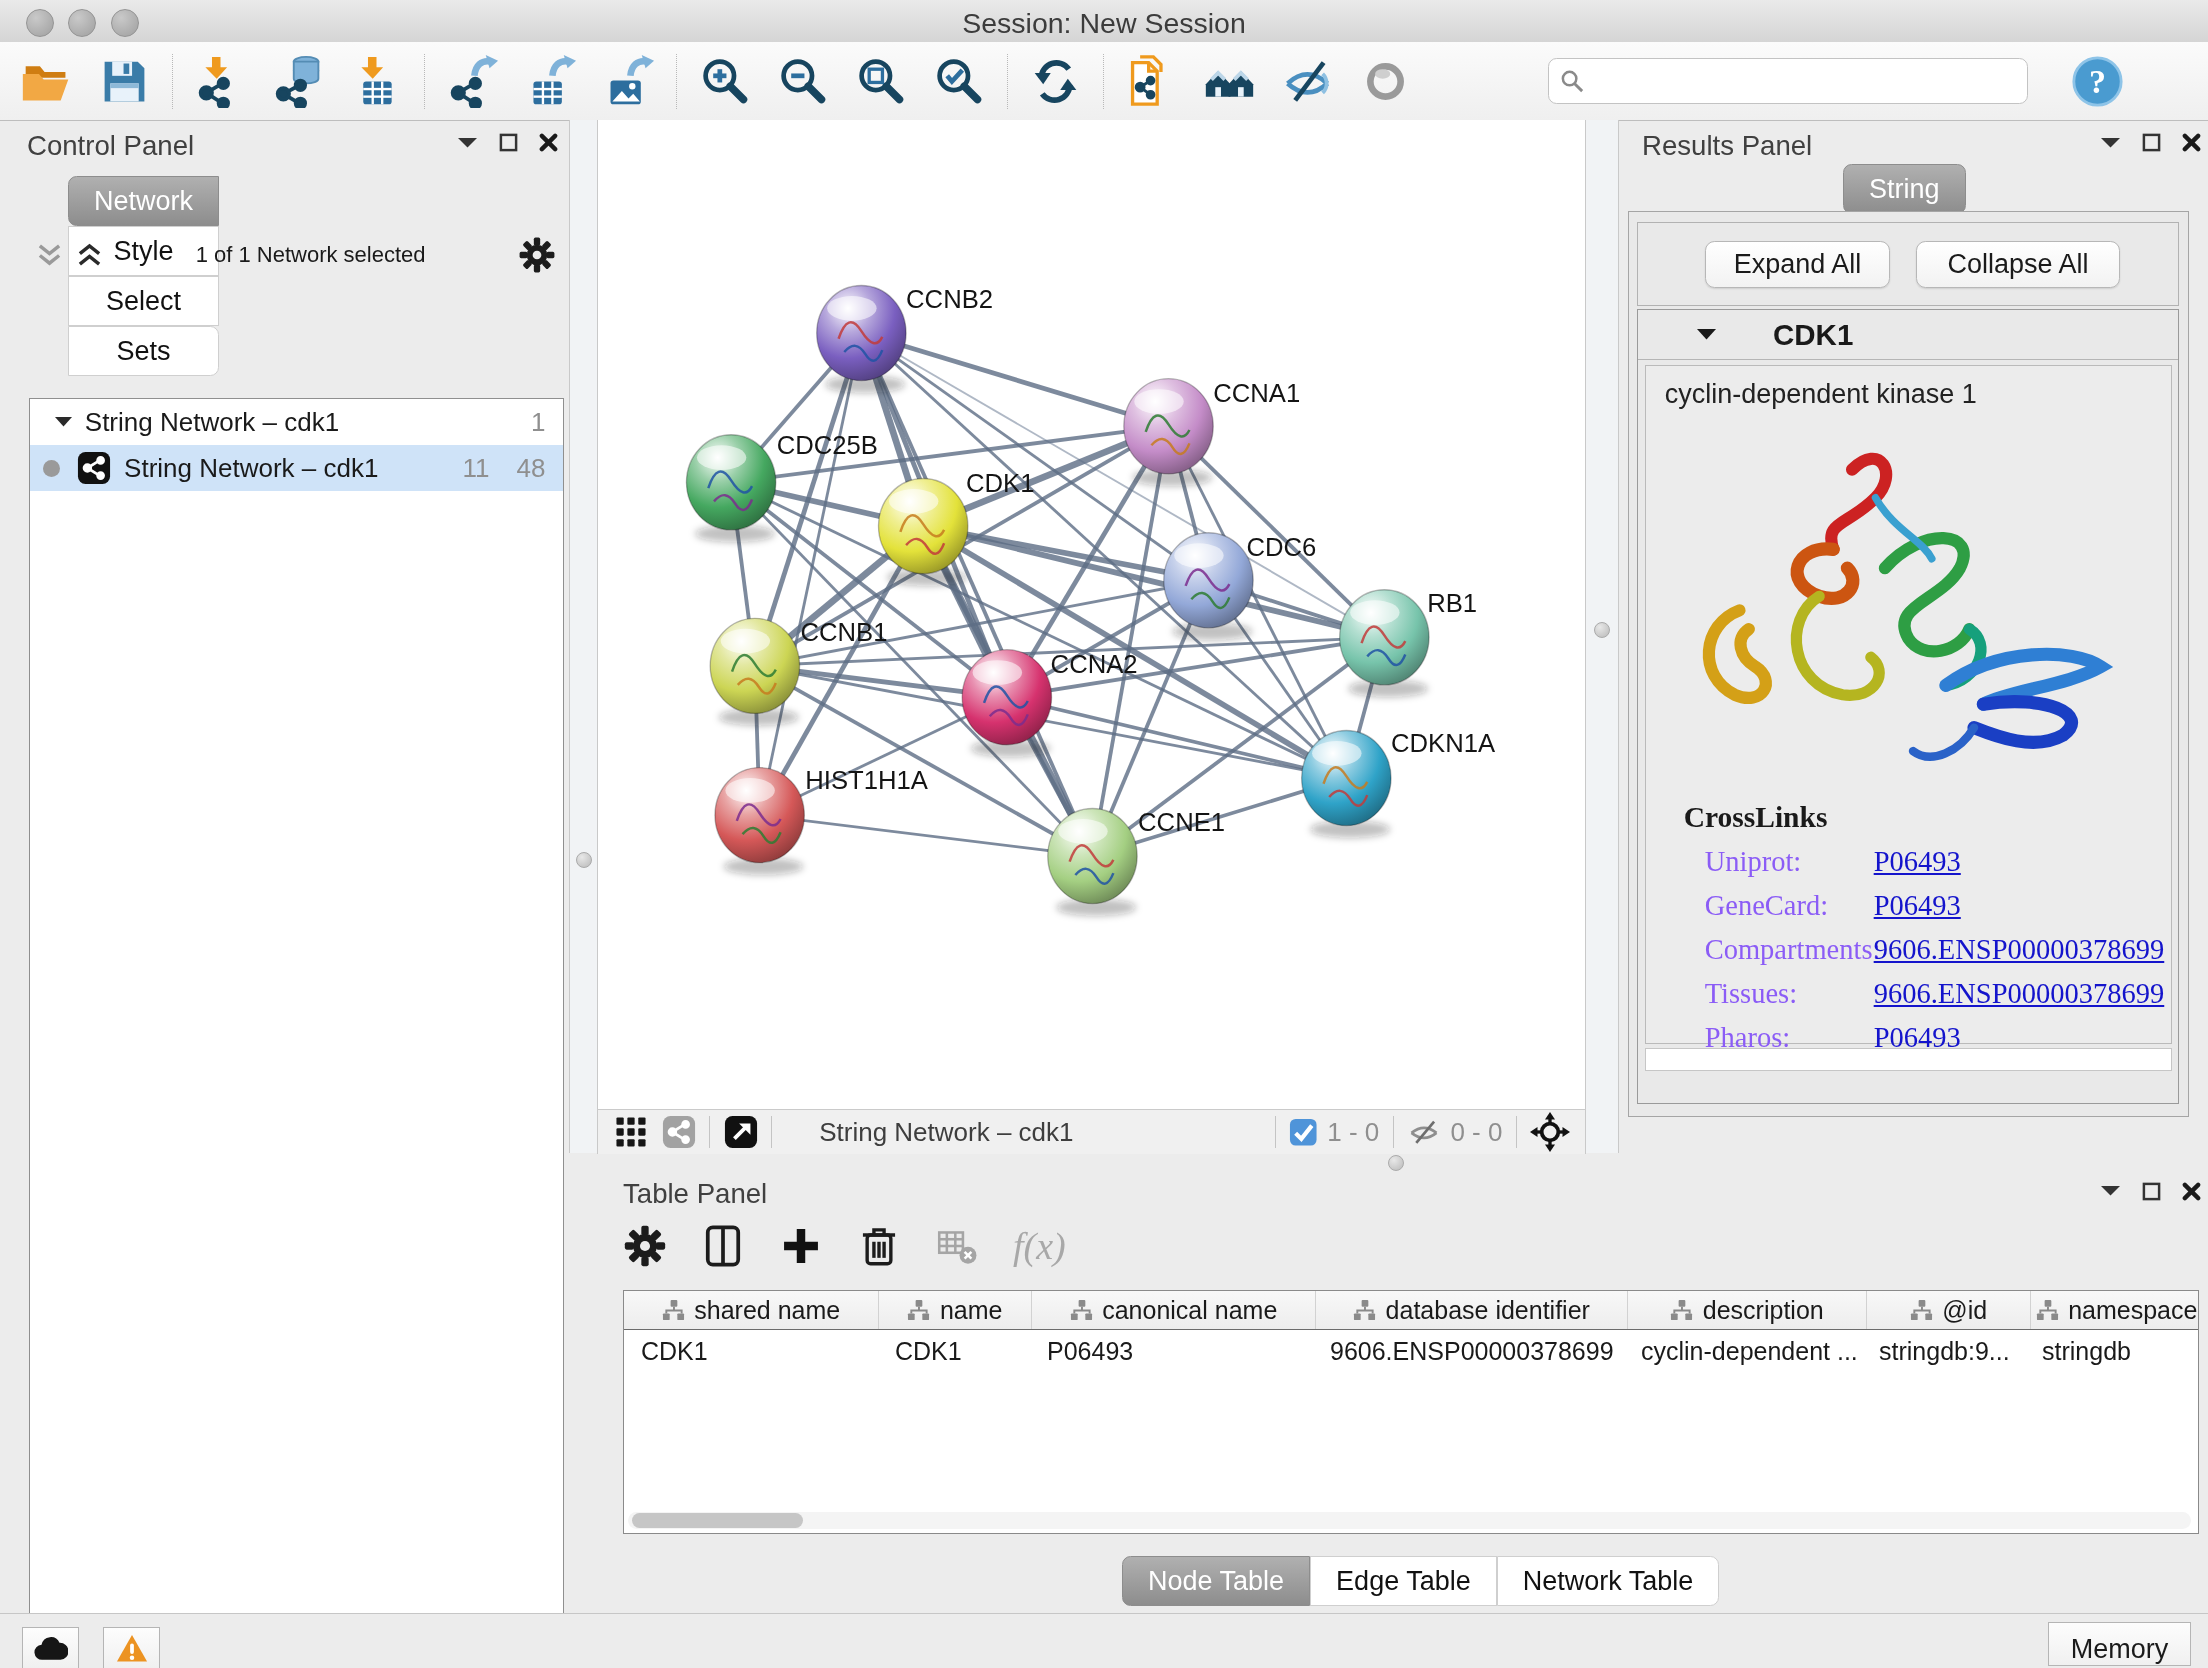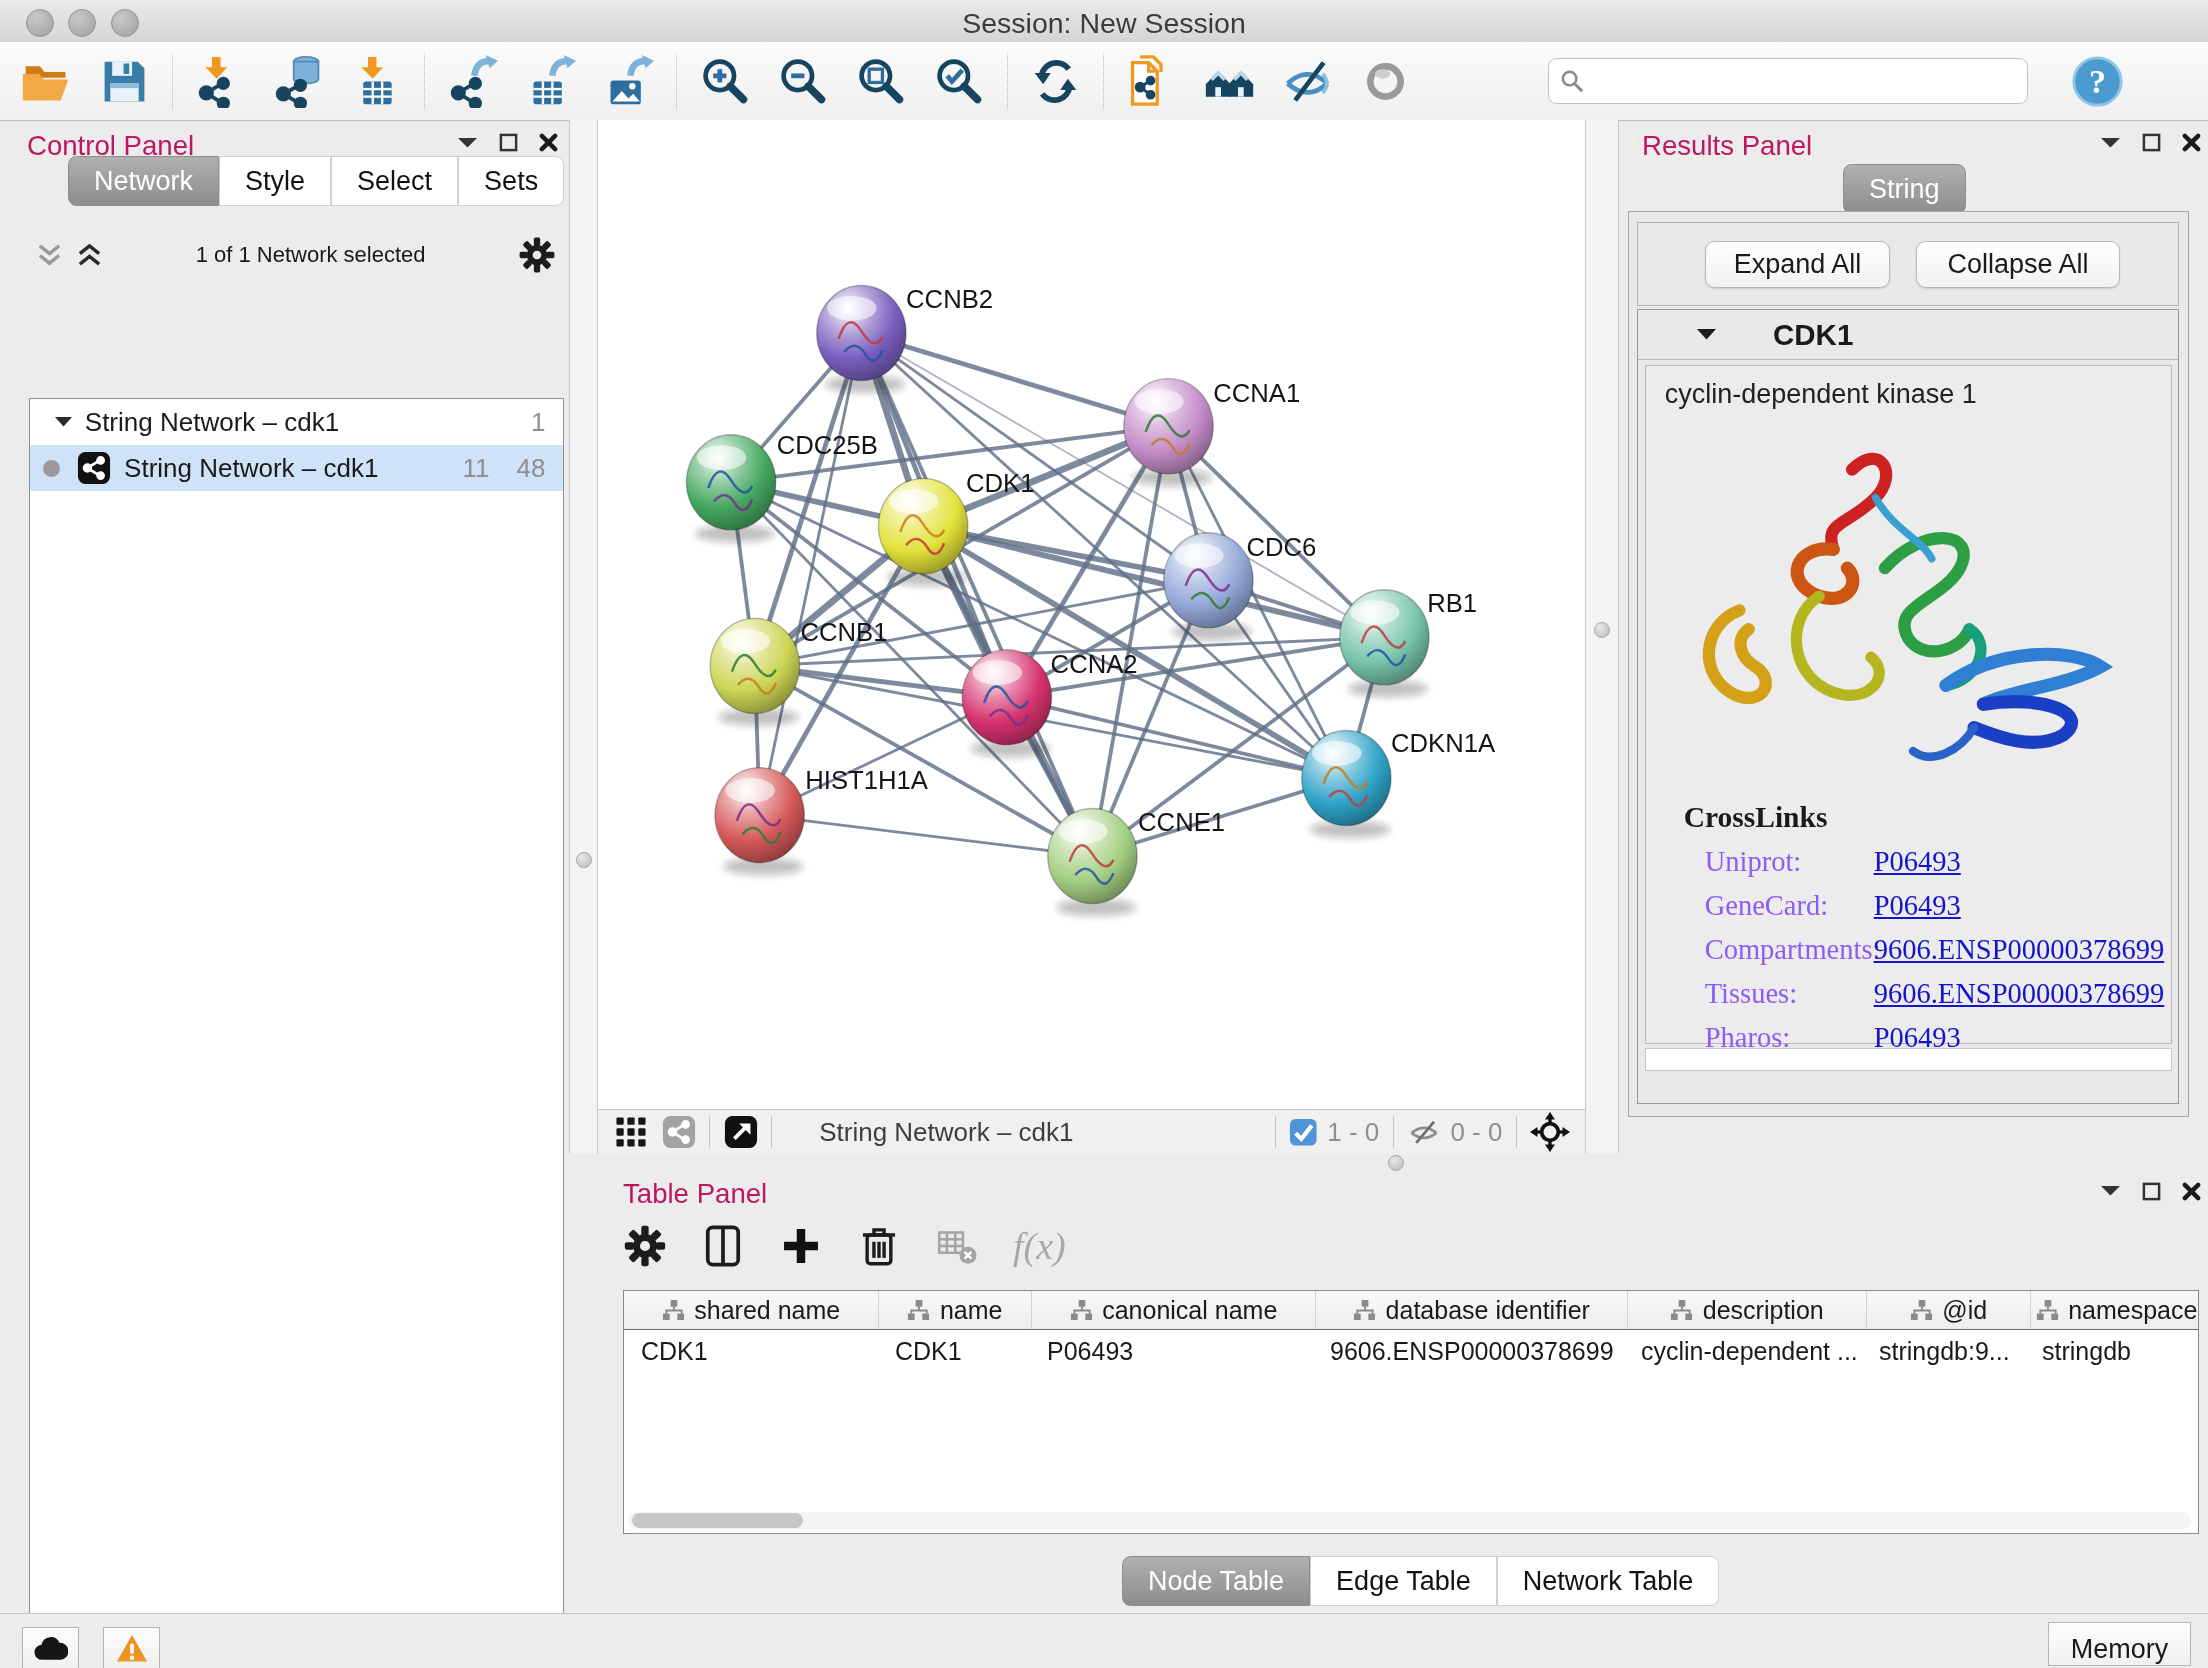--- a/index.html
+++ b/index.html
@@ -8,21 +8,21 @@
   
   .titlebar{left:0;top:0;width:2208px;height:42px;background:linear-gradient(#eaeaea,#d5d5d5);border-bottom:1px solid #b5b5b5;}
   .title-text{width:100%;text-align:center;top:6.7px;font-size:28.5px;color:#3c3c3c;}
   .tl{border-radius:50%;width:26px;height:26px;top:8.6px;background:radial-gradient(circle at 35% 30%,#c9c9c9,#9f9f9f);border:1px solid #949494;}
   .toolbar{left:0;top:42px;width:2208px;height:78px;background:linear-gradient(#fbfbfb,#efefef);border-bottom:1px solid #bdbdbd;display:flex;align-items:center;}
   .tbi{width:59px;height:59px;margin:0 9.5px;flex:0 0 auto;display:flex;align-items:center;justify-content:center;}
   .tbsep{width:0;height:55px;border-left:1.9px dotted #b8b8b8;margin:0 8.6px;flex:0 0 auto;}
   .searchbox{width:468px;height:44px;background:#fff;border:1.9px solid #c3c3c3;border-radius:8.6px;display:flex;align-items:center;padding-left:9.5px;margin-left:124px;}
   .searchbox input{border:none;outline:none;font-size:25px;width:409px;background:transparent;font-family:"Liberation Sans",sans-serif;}
   
-  .ptitle{font-size:27.6px;color:#be185d;}
+  .ptitle{font-size:27.6px;color:#404040;}
   .pcicons{display:flex;gap:21px;align-items:center;}
   .tab{height:48px;display:flex;align-items:center;justify-content:center;font-size:27px;padding:0 25px;background:#fff;border:1px solid #cfcfcf;color:#111;}
   .tab.active{background:linear-gradient(#b0b0b0,#8d8d8d);color:#fff;border-color:#8d8d8d;}
   .tab:first-child{border-radius:8.6px 0 0 8.6px;}
   .tab:last-child{border-radius:0 8.6px 8.6px 0;}
   
   .treebox{left:28.5px;top:278px;width:533px;height:1305px;background:#fff;border:1.9px solid #8f8f8f;}
   .trow{height:46px;display:flex;align-items:center;font-size:26px;}
   .gray{color:#8f8f8f;}
   
@@ -262,21 +262,21 @@
       <svg width="19" height="19" viewBox="0 0 20 20">
           <rect x="2" y="2" width="16" height="16" fill="none" stroke="#333" stroke-width="2.6"></rect>
         </svg>
       <svg width="19" height="19" viewBox="0 0 20 20">
           <g stroke="#1a1a1a" stroke-width="4.6" stroke-linecap="round">
             <line x1="3" y1="3" x2="17" y2="17"></line>
             <line x1="17" y1="3" x2="3" y2="17"></line>
           </g>
         </svg>
     </div>
-    <div class="abs" id="cp-tabs" style="left:68px;top:36px;display:flex;">
+    <div class="abs" id="cp-tabs" style="left:68px;top:56px;display:flex;flex-direction:column;">
         <div class="tab active">Network</div>
         <div class="tab">Style</div>
         <div class="tab">Select</div>
         <div class="tab">Sets</div>
       </div>
     <div class="abs" style="left:28.5px;top:112px;width:533px;height:46px;display:flex;align-items:center;">
       <svg width="27" height="25" viewBox="0 0 28 26" style="margin-left:7.6px">
           <g fill="none" stroke="#9a9a9a" stroke-width="3.6">
             <path d="M4 3l10 8 10-8"></path>
             <path d="M4 13l10 8 10-8"></path>

